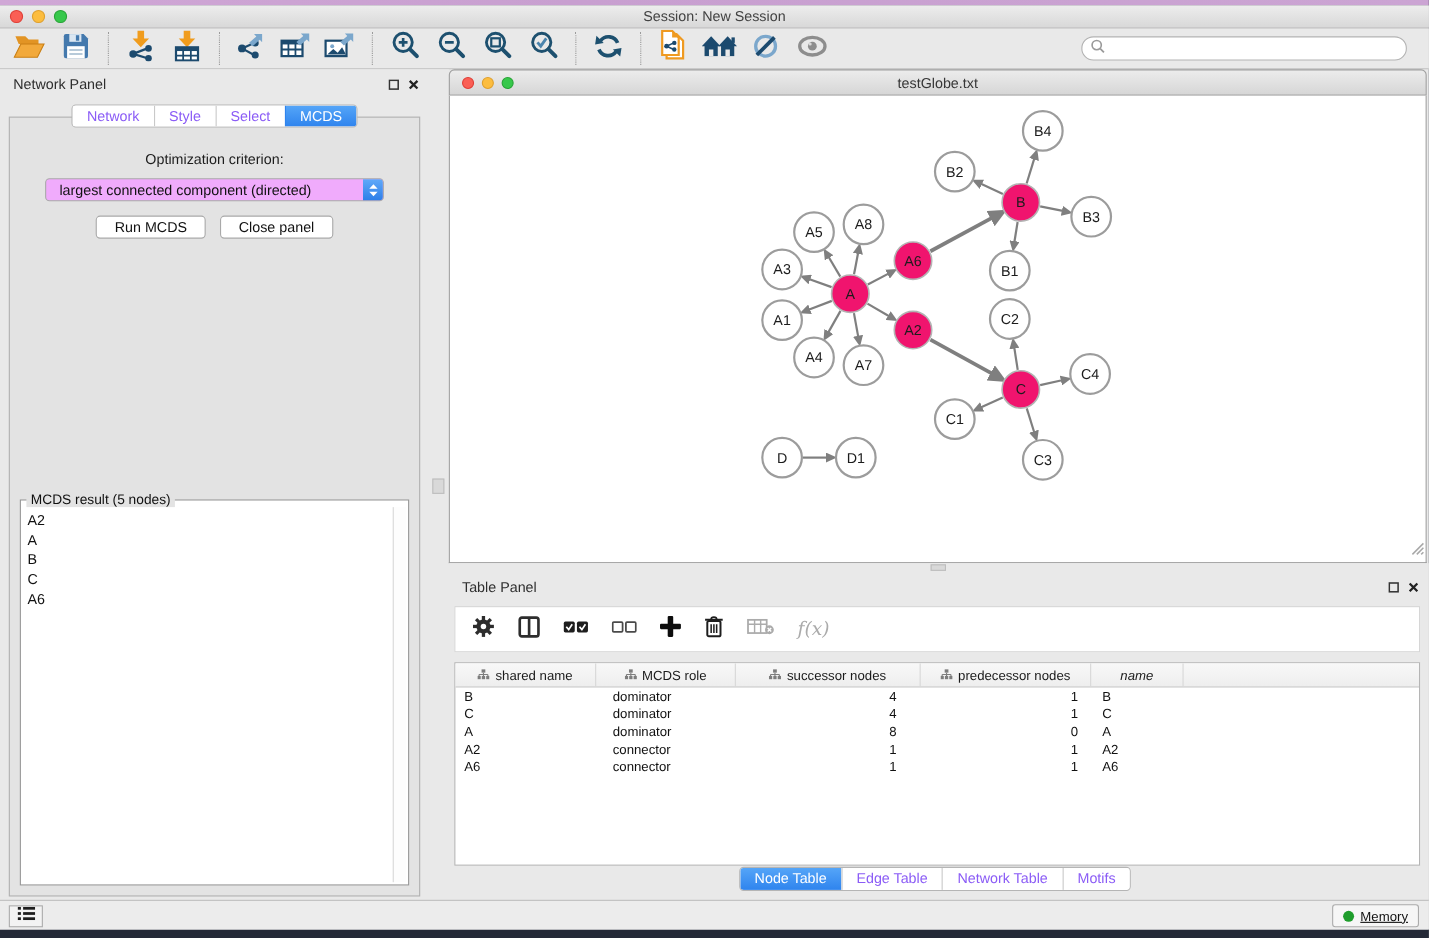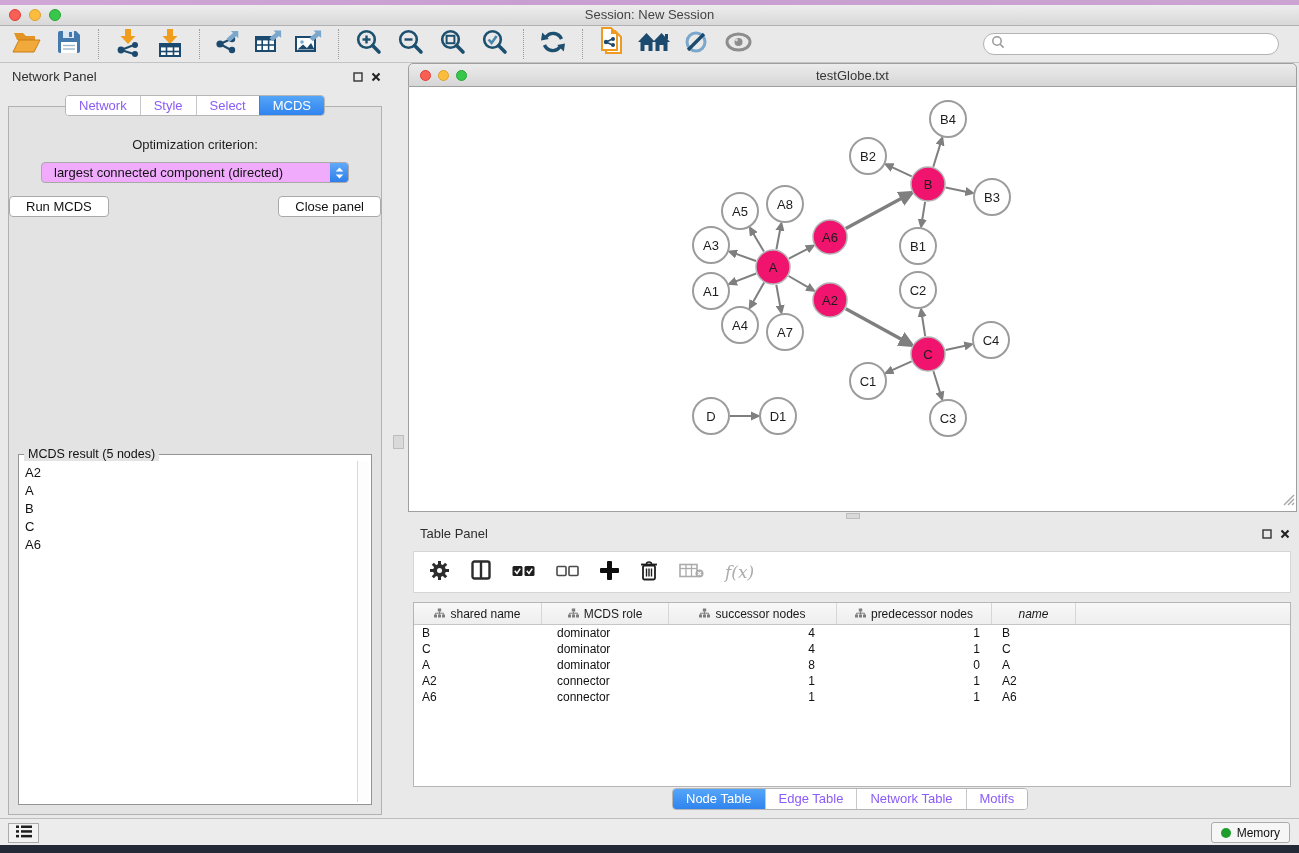--- a/index.html
+++ b/index.html
@@ -39,21 +39,21 @@
     border:1px solid #b5b5b5; border-radius:4px; overflow:hidden; background:#fff; height:21px; }
   .seg { font-size:13px; line-height:19px; padding:0 13px; color:#8b5cf6; background:#fff; border-left:1px solid #c9c9c9; cursor:default; }
   .seg:first-child { border-left:none; }
   .seg.active { background:linear-gradient(#55a5f8,#2f84ee); color:#fff; border-left-color:#2f84ee; }
   .cp-content { left:8px; right:8px; top:43px; bottom:3px; background:#e3e3e3; border:1px solid #b1b1b1; }
   .opt-label { margin-top:30px; text-align:center; font-size:13px; color:#1d1d1d; }
   .combo { margin:10px auto 0; width:308px; height:21px; background:#f0abfc; border:1px solid #a9a9a9;
     border-radius:4px; position:relative; font-size:13px; line-height:19px; padding-left:12px; color:#111; }
   .combo-stepper { position:absolute; right:0px; top:0px; width:18px; height:19px; border-radius:0 3px 3px 0;
     background:linear-gradient(#5fa9f9,#2e7fe8); display:flex; align-items:center; justify-content:center; }
-  .cp-buttons { margin-top:13px; display:flex; justify-content:space-between; gap:13px; }
+  .cp-buttons { margin-top:13px; display:flex; justify-content:center; gap:13px; }
   .btn { height:21px; padding:0 16px; background:#fff; border:1px solid #a9a9a9; border-radius:4px;
     font-size:13px; color:#111; line-height:19px; }
   .result-group { position:absolute; left:9px; right:9px; top:347px; bottom:9px;
     border:1px solid #949494; background:#fff; }
   .result-legend { position:absolute; top:-8px; left:5px; background:#e3e3e3; padding:0 4px;
     font-size:12.5px; color:#111; }
   .result-list { position:absolute; left:2px; top:6px; bottom:2px; right:16px; overflow:hidden; padding-top:3px; }
   .result-item { font-size:13px; line-height:18px; padding-left:4px; color:#111; }
   .result-scroll { position:absolute; right:2px; top:6px; bottom:2px; width:12px; background:#fdfdfd; border-left:1px solid #d8d8d8; }
 
@@ -91,21 +91,21 @@
     border-radius:4px; overflow:hidden; background:#fff; height:22px; }
   .tp-tabs .seg { line-height:20px; }
 
   
   .statusbar { left:0; top:813px; width:1299px; height:27px; background:#ececec; border-top:1px solid #bfbfbf; }
   .list-btn { position:absolute; left:8px; top:4px; width:31px; height:20px; background:#f3f3f3;
     border:1px solid #ababab; display:flex; align-items:center; justify-content:center; }
   .memory-btn { position:absolute; right:9px; top:3px; height:21px; padding:0 9px; background:#f6f6f6;
     border:1px solid #ababab; border-radius:3px; display:flex; align-items:center; gap:6px; }
   .memory-dot { width:10px; height:10px; border-radius:50%; background:#1f9d2c; }
-  .memory-btn span.lbl { font-size:12px; color:#111; }
+  .memory-btn span.lbl { font-size:12px; color:#111;text-decoration:underline; }
 </style>
 </head>
 <body>
 
 <div class="top-strip abs"></div>
 
 <div class="app abs">
 
   <div class="titlebar abs">
     <div class="lights abs">

